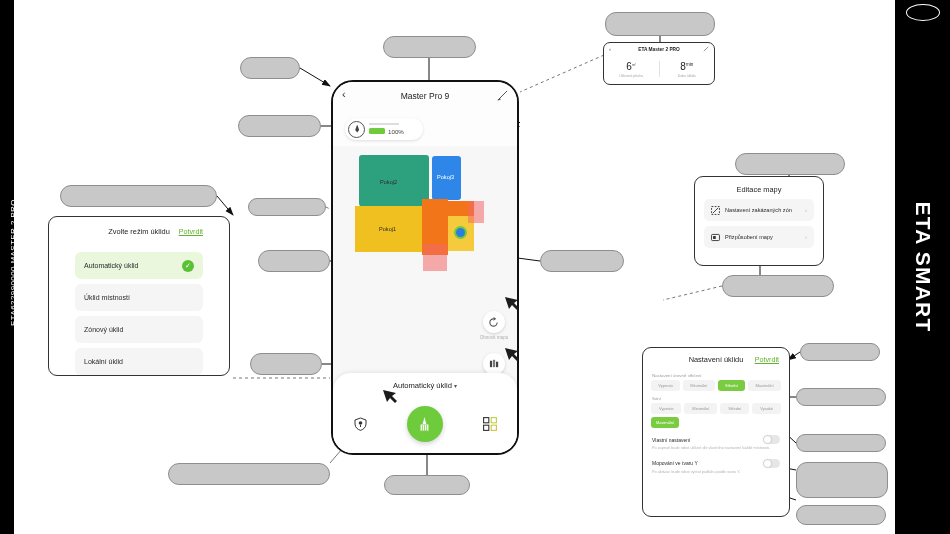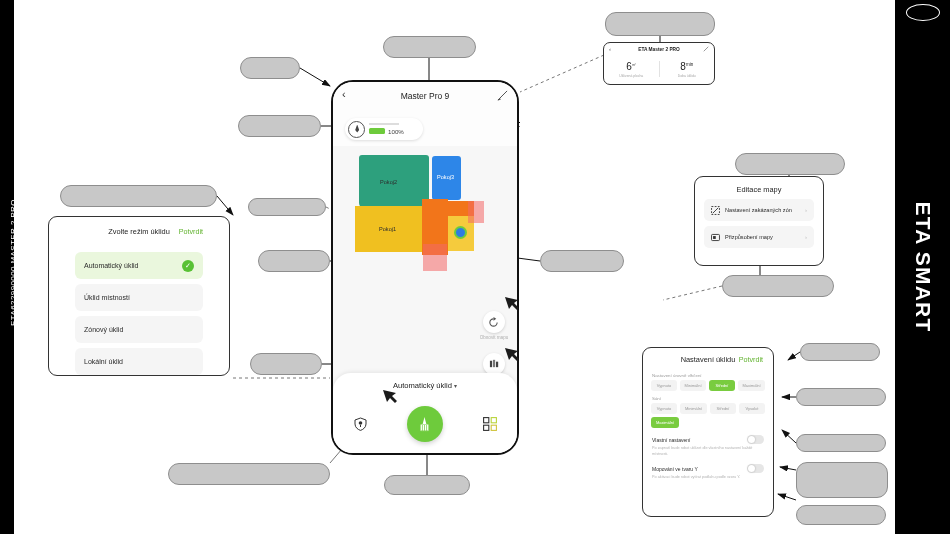--- a/index.html
+++ b/index.html
@@ -97,21 +97,21 @@
   .bigbtn { width:36px; height:36px; border-radius:50%; background:#6ecb3c;
       display:flex; align-items:center; justify-content:center;
       box-shadow:0 2px 5px rgba(0,0,0,.18); }
   .sidebtn { width:16px; height:16px; display:flex; align-items:center;
       justify-content:center; }
 
   
   .card { position:absolute; background:#fff; border:1px solid #333;
       border-radius:9px; }
   .card-title { text-align:center; font-size:7.4px; color:#1d1d1d; }
-  .card-confirm { position:absolute; right:10px; font-size:7.2px; color:#62b32f; }
+  .card-confirm { position:absolute; right:10px; font-size:7.2px; color:#62b32f;text-decoration:underline; }
 
   
   #modecard { left:48px; top:216px; width:182px; height:160px; padding:10px 16px 0; }
   #modecard .hdr { position:relative; height:20px; }
   .mode-item { margin:5px 10px 0; height:27px; background:#f5f5f5;
       border-radius:6px; display:flex; align-items:center; padding:0 9px;
       font-size:7px; color:#2a2a2a; position:relative; }
   .mode-item.sel { background:#eaf7dd; }
   .mode-check { position:absolute; right:9px; width:12px; height:12px;
       border-radius:50%; background:#58c134; color:#fff; font-size:7px;
@@ -134,21 +134,21 @@
   .stat-edit { position:absolute; right:5px; top:3px; width:6px; height:6px; }
   .stat-body { display:flex; height:28px; }
   .stat-cell { flex:1; display:flex; flex-direction:column; align-items:center;
       justify-content:center; }
   .stat-val { font-size:10px; color:#1b1b1b; }
   .stat-val sup { font-size:4.5px; vertical-align:super; }
   .stat-cap { font-size:3.4px; color:#a8a8a8; margin-top:2px; }
   .stat-div { width:1px; background:#e2e2e2; margin:6px 0; }
 
   
-  #setcard { left:642px; top:347px; width:132px; height:170px; padding:7px 0 0; }
+  #setcard { left:642px; top:347px; width:148px; height:170px; padding:7px 0 0; }
   #setcard .hdr { position:relative; height:13px; }
   .set-sec-lbl { font-size:4.4px; color:#9c9c9c; margin:5px 0 2px 9px; }
   .chiprow { display:flex; gap:3px; margin:0 8px; flex-wrap:wrap; }
   .chip { flex:1 0 auto; min-width:26px; height:11px; background:#f3f3f3;
       border-radius:3px; font-size:4px; color:#9a9a9a; display:flex;
       align-items:center; justify-content:center; }
   .chip.on { background:#79cc3f; color:#fff; }
   .chiprow2 { margin-top:3px; }
   .set-row { display:flex; align-items:center; justify-content:space-between;
       margin:7px 9px 0; }

